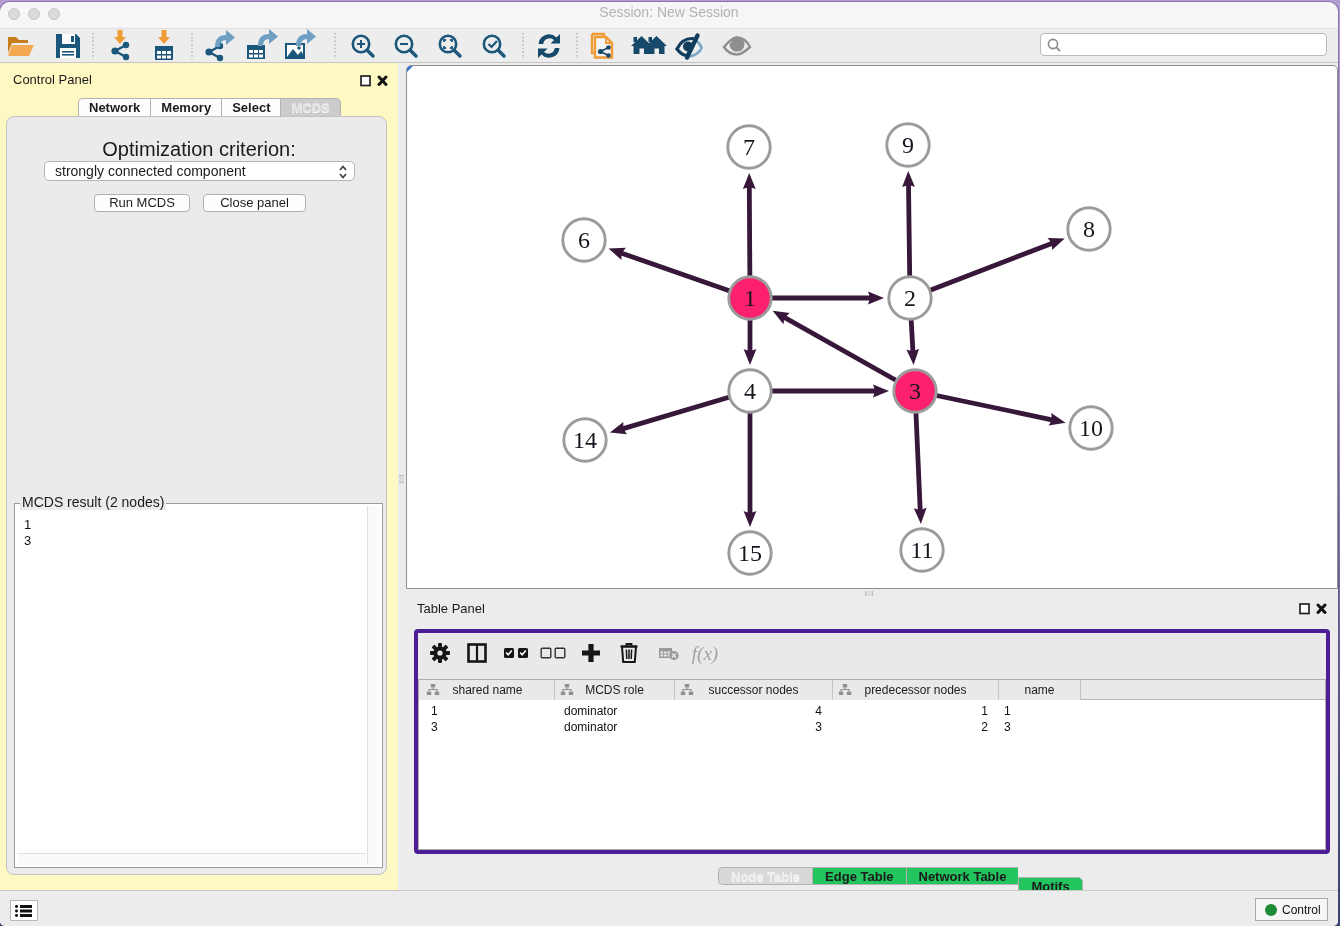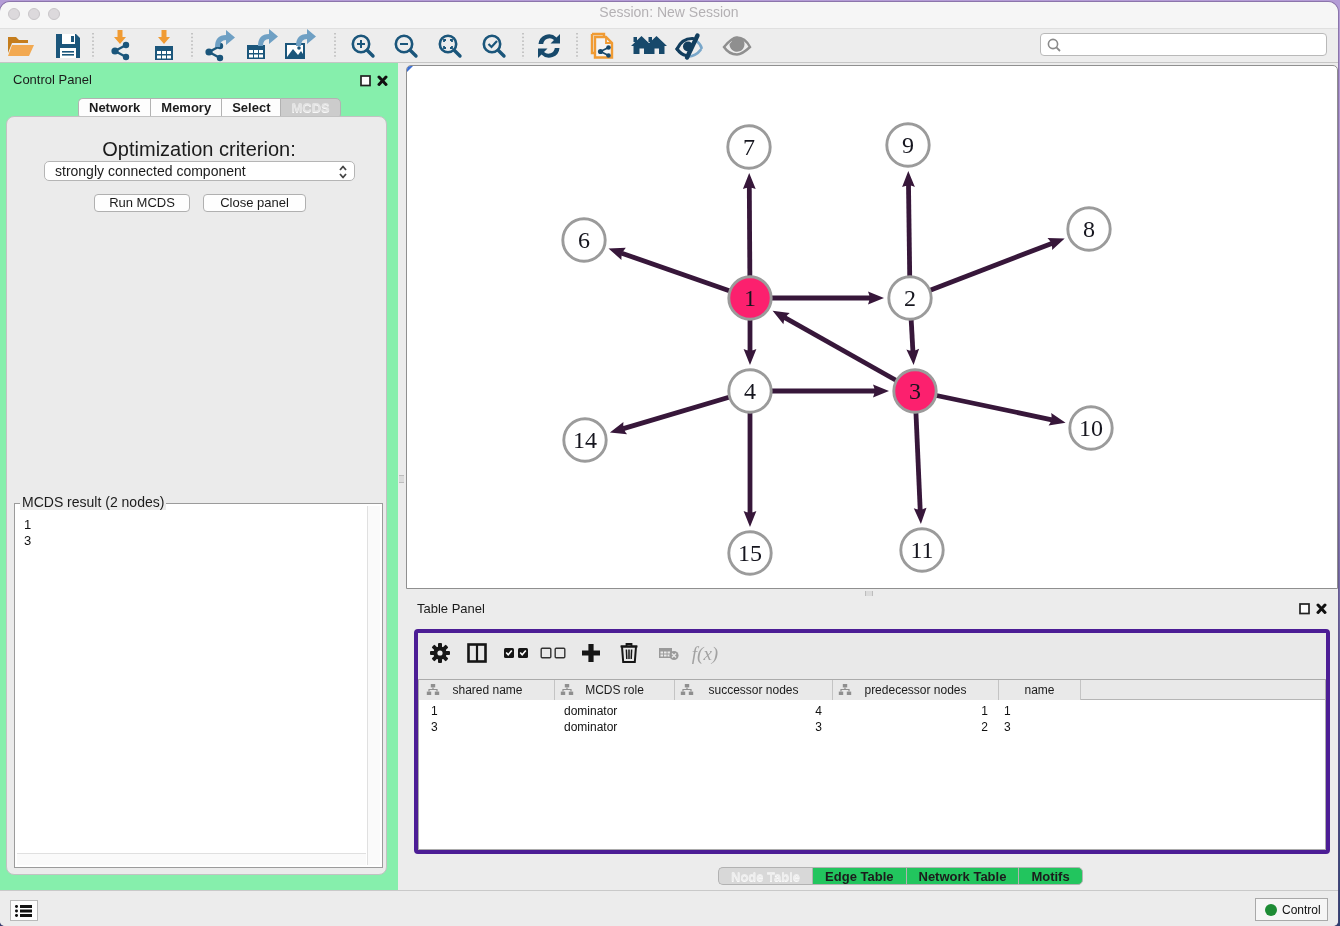--- a/index.html
+++ b/index.html
@@ -9,21 +9,21 @@
 #win { position:absolute; top:2px; left:0; right:2px; bottom:0; background:#ececec; border-radius:10px 10px 5px 5px; overflow:hidden; box-shadow:0 0 0 1px rgba(90,70,120,.45); }
 
 #titlebar { position:absolute; top:0; left:0; right:0; height:26px; background:#f6f6f6; }
 .tl { position:absolute; width:12px; height:12px; border-radius:50%; background:#dcd9dc; border:1px solid #c8c5c8; top:6px; }
 #title { position:absolute; top:2px; width:100%; text-align:center; color:#b4b1b4; font-size:14px; }
 
 #toolbar { position:absolute; top:26px; left:0; right:0; height:35px; background:#ededed; border-bottom:1px solid #c6c6c6; border-top:1px solid #e0e0e0; }
 #search { position:absolute; right:11px; top:4px; width:287px; height:23px; background:#fff; border:1px solid #b9b9b9; border-radius:4px; }
 #search svg { position:absolute; left:5px; top:3px; }
 
-#cpanel { position:absolute; top:61px; left:0; width:398px; bottom:36px; background:#86efac; }
+#cpanel { position:absolute; top:61px; left:0; width:398px; bottom:36px; background:#fef9c3; }
 #cphead { position:absolute; top:9px; left:13px; font-size:13px; color:#1b1b1b; }
 .panelicons { position:absolute; top:6px; }
 #cptabs { position:absolute; top:35px; left:78px; height:21px; display:flex; font-size:13px; font-weight:bold; color:#1c1c1c; }
 #cptabs .tab { background:#fdfdfd; border:1px solid #b2b2b2; border-right:none; padding:1px 10px 0; height:21px; text-align:center; }
 #cptabs .tab:first-child { border-radius:5px 0 0 5px; }
 #cptabs .tab.sel { background:#cccccc; border-radius:0 5px 5px 0; border-right:1px solid #b2b2b2; color:#e3e3e3; text-shadow:0 1px 0 #f8f8f8; }
 #cpbox { position:absolute; top:53px; left:6px; width:381px; bottom:15px; background:#ebebeb; border:1px solid #c2c2c2; border-radius:8px; }
 #optlabel { position:absolute; top:75px; width:100%; text-align:center; font-size:20px; color:#1b1b1b; }
 #combo { position:absolute; top:98px; left:44px; width:311px; height:20px; background:#fff; border:1px solid #b5b5b5; border-radius:5px; font-size:14px; color:#1b1b1b; padding:1px 0 0 10px; }
 .btn { position:absolute; top:131px; height:18px; background:#fefefe; border:1px solid #b0b0b0; border-radius:4px; font-size:13px; color:#1b1b1b; text-align:center; padding-top:0px; }
@@ -46,21 +46,21 @@
 #tbox { position:absolute; left:8px; right:8px; top:32px; height:225px; background:#e9e9e9; border:4px solid #4c1d95; border-radius:4px; }
 #ttools { position:absolute; top:0; left:0; right:0; height:46px; }
 #ttable { position:absolute; left:0px; right:0px; top:46px; bottom:0px; background:#fff; border:1px solid #ababab; }
 #thead { position:absolute; top:0; left:0; right:0; height:20px; background:#e9e9e9; border-bottom:1px solid #b6b6b6; font-size:12px; color:#1b1b1b; }
 .hcell { position:absolute; top:0; height:20px; border-right:1px solid #c4c4c4; text-align:center; padding-top:3px; }
 .trow { position:absolute; font-size:12px; color:#111; height:16px; }
 .tcell { position:absolute; padding:0 4px; }
 #ttabs { position:absolute; top:270px; left:287px; height:19px; display:flex; font-size:13px; font-weight:bold; color:#1c1c1c; }
 #ttabs .tab { background:#22c55e; border:1px solid #b2b2b2; border-right:none; padding:1px 12px 0; height:18px; }
 #ttabs .tab.sel { background:#d8d8d8; border-radius:5px 0 0 5px; color:#eeeeee; text-shadow:0 1px 0 #fafafa;margin-left:25px; }
-#ttabs .tab:last-child { border-radius:0 5px 5px 0; border-right:1px solid #b2b2b2; }
+#ttabs .tab:last-child { border-radius:0 5px 5px 0; border-right:1px solid #b2b2b2;margin-top:10px; }
 
 #statusbar { position:absolute; left:0; right:0; bottom:0; height:36px; background:#ececec; border-top:1px solid #c9c9c9; }
 #listbtn { position:absolute; left:10px; top:9px; width:28px; height:21px; background:#fdfdfd; border:1px solid #b9b9b9; }
 #membtn { position:absolute; right:10px; top:7px; width:73px; height:23px; background:#f6f6f6; border:1px solid #a9a9a9; font-size:12px; color:#111; }
 #membtn .dot { position:absolute; left:9px; top:5px; width:12px; height:12px; border-radius:50%; background:#1e8c35; }
 #membtn .txt { position:absolute; left:26px; top:4px; }
 </style>
 </head>
 <body>
 <div id="win">

